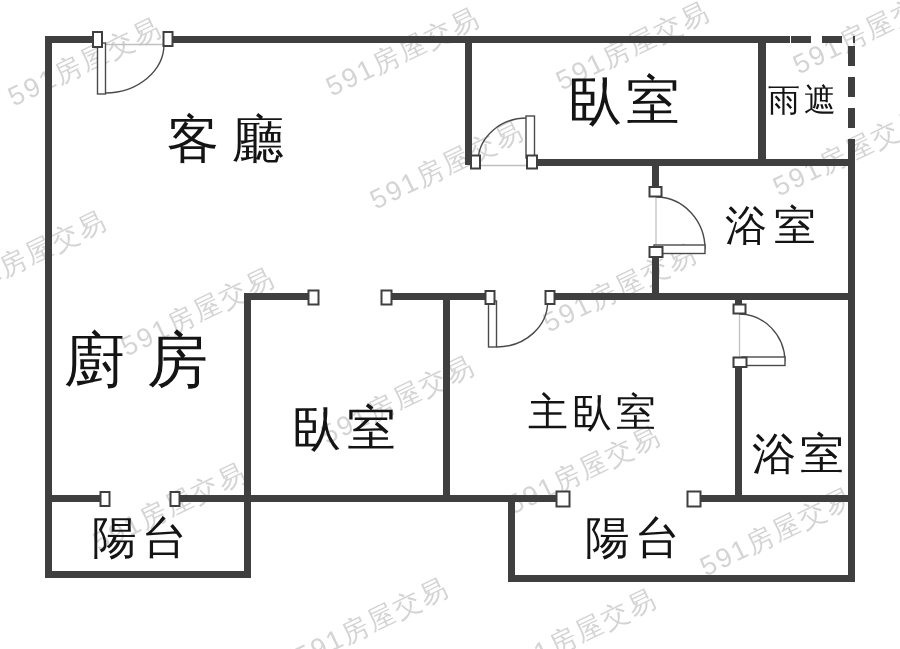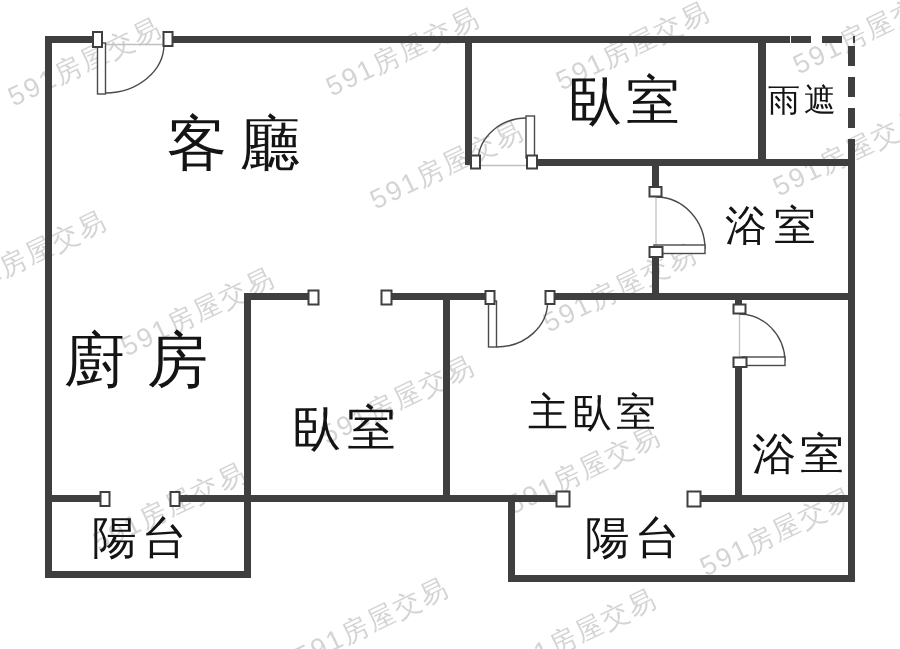--- a/index.html
+++ b/index.html
@@ -17,21 +17,21 @@
     white-space:nowrap; user-select:none;
   }
   
   svg.draw { position:absolute; left:0; top:0; z-index:2; }
   
   .labels { position:absolute; inset:0; z-index:3; }
   .lbl {
     position:absolute; color:#141414; line-height:1.05;
     white-space:nowrap; font-weight:normal;
   }
-  .lbl-living   { left:167px; top:112px; font-size:60px; letter-spacing:13px; }
+  .lbl-living   { left:167px; top:112px; font-size:52px; letter-spacing:13px; }
   .lbl-kitchen  { left:64px;  top:328px; font-size:61px; letter-spacing:22px; }
   .lbl-bed-top  { left:568px; top:72px;  font-size:54px; letter-spacing:4px; }
   .lbl-canopy   { left:768px; top:84px;  font-size:32px; letter-spacing:4px; }
   .lbl-bath-up  { left:725px; top:204px; font-size:42px; letter-spacing:7px; }
   .lbl-bed-mid  { left:292px; top:403px; font-size:49px; letter-spacing:6px; }
   .lbl-master   { left:528px; top:391px; font-size:40px; letter-spacing:4px; }
   .lbl-bath-low { left:752px; top:431px; font-size:44px; letter-spacing:4px; }
   .lbl-balc-l   { left:92px;  top:514px; font-size:45px; letter-spacing:5px; }
   .lbl-balc-r   { left:585px; top:514px; font-size:45px; letter-spacing:5px; }
 </style>

